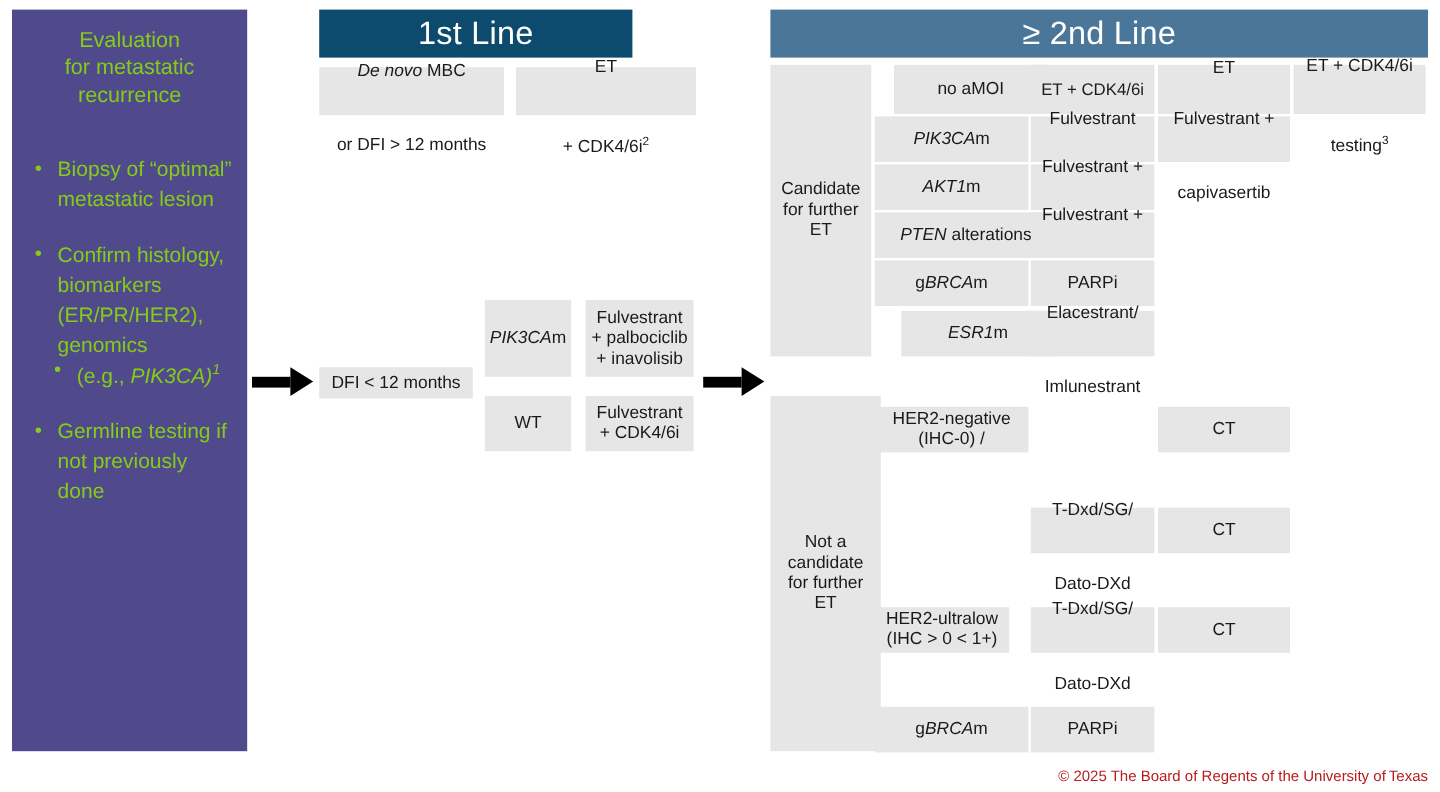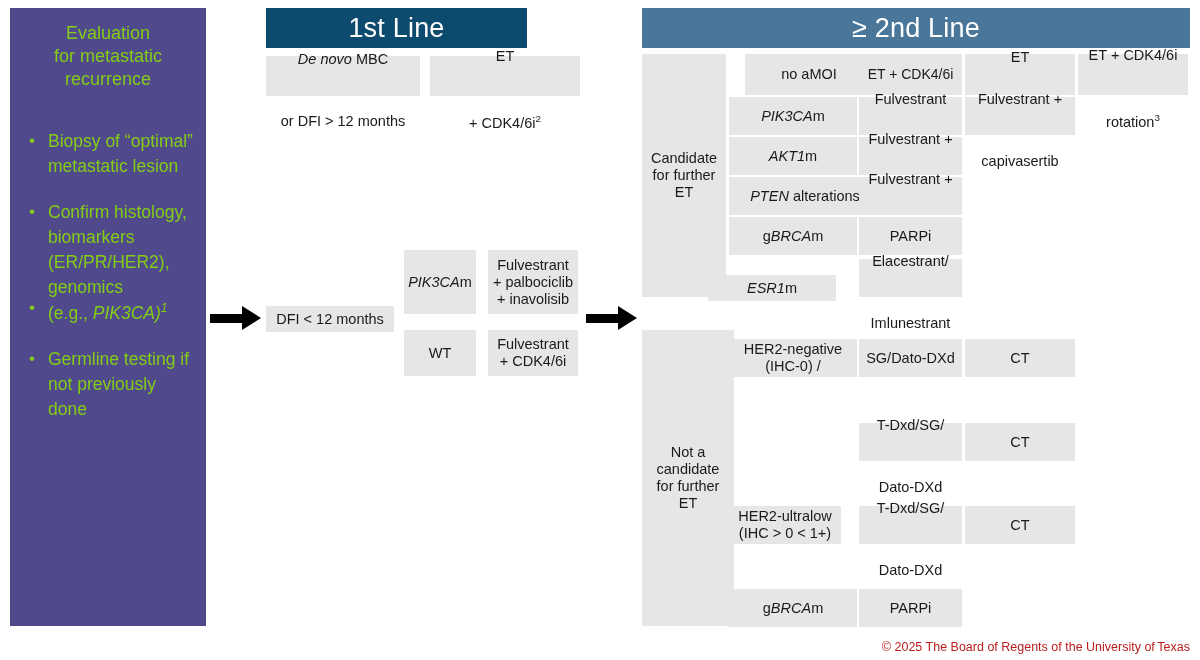--- a/index.html
+++ b/index.html
@@ -59,20 +59,21 @@
     font-size: 17px;
   }
   .sub-bullet {
     position: relative;
     padding-left: 38px;
     padding-right: 8px;
     font-size: 17.5px;
     line-height: 25px;
     margin-top: -25px;
     margin-bottom: 21px;
+    margin-left: 16px;
   }
   .sub-bullet::before {
     content: "\2022";
     position: absolute;
     left: 19px;
     top: -1px;
     font-size: 17px;
   }
   .sup { font-size: 0.68em; vertical-align: super; }
   i.gene { font-style: italic; }
@@ -220,21 +221,21 @@
   </div>
   <div class="box" style="left:965px; top:54px; width:110px; height:41px;">
     <span>
       <span class="line">ET</span>
       <span class="line">+ everolimus</span>
     </span>
   </div>
   <div class="box" style="left:1078px; top:54px; width:110px; height:41px;">
     <span>
       <span class="line">ET + CDK4/6i</span>
-      <span class="line"><span>rotation</span><span class="sup">3</span></span>
+      <span class="line"><span>testing</span><span class="sup">3</span></span>
     </span>
   </div>
 
   <div class="box" style="left:729px; top:97px; width:128px; height:38px;">
     <span><i class="gene">PIK3CA</i><span>m</span></span>
   </div>
   <div class="box" style="left:859px; top:97px; width:103px; height:38px;">
     <span>
       <span class="line">Fulvestrant</span>
       <span class="line">+ alpelisib</span>
@@ -265,38 +266,37 @@
       <span class="line">Fulvestrant +</span>
       <span class="line">capivasertib</span>
     </span>
   </div>
 
   <div class="box" style="left:729px; top:217px; width:128px; height:38px;">
     <span><span>g</span><i class="gene">BRCA</i><span>m</span></span>
   </div>
   <div class="box" style="left:859px; top:217px; width:103px; height:38px;">PARPi</div>
 
-  <div class="box" style="left:708px; top:259px; width:128px; height:26px;margin-top:16px;">
+  <div class="box" style="left:751px; top:259px; width:128px; height:38px;">
     <span><i class="gene">ESR1</i><span>m</span></span>
   </div>
   <div class="box" style="left:859px; top:259px; width:103px; height:38px;">
     <span>
       <span class="line">Elacestrant/</span>
       <span class="line">Imlunestrant</span>
     </span>
   </div>
 
   <div class="box" style="left:642px; top:330px; width:92px; height:296px;">Not a
 candidate
 for further
 ET</div>
 
   <div class="box" style="left:729px; top:339px; width:128px; height:38px;">HER2-negative
 (IHC-0) /</div>
-  <div class="box" style="left:859px; top:339px; width:103px; height:38px;">SG/Dato-DXd</div>
   <div class="box" style="left:965px; top:339px; width:110px; height:38px;">CT</div>
 
   <div class="box" style="left:859px; top:423px; width:103px; height:38px;">
     <span>
       <span class="line">T-Dxd/SG/</span>
       <span class="line">Dato-DXd</span>
     </span>
   </div>
   <div class="box" style="left:965px; top:423px; width:110px; height:38px;">CT</div>
 

